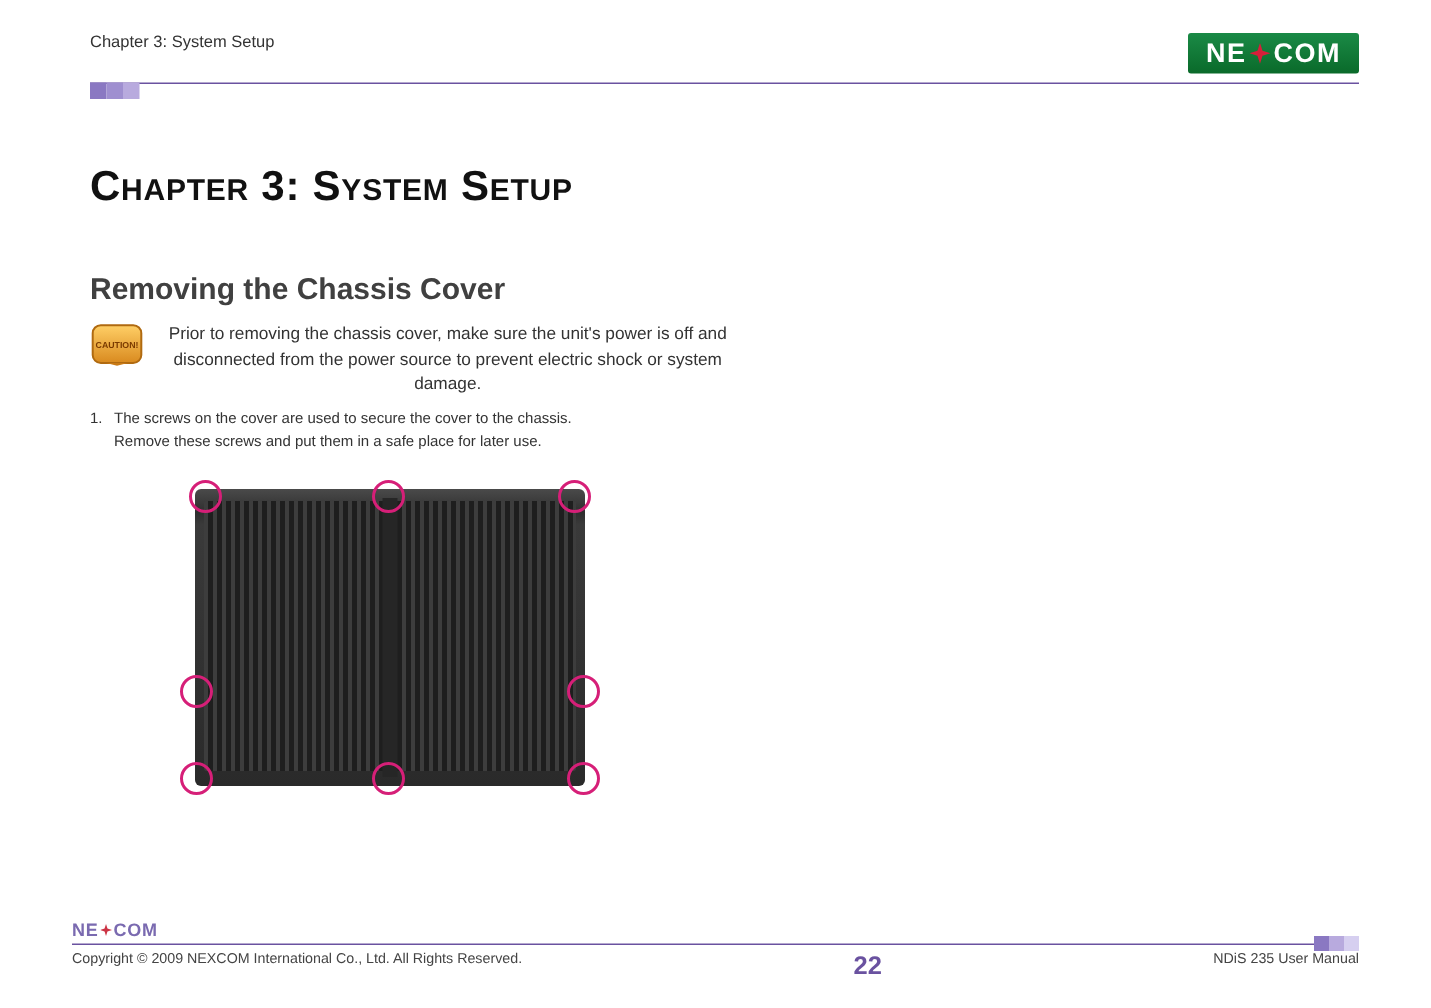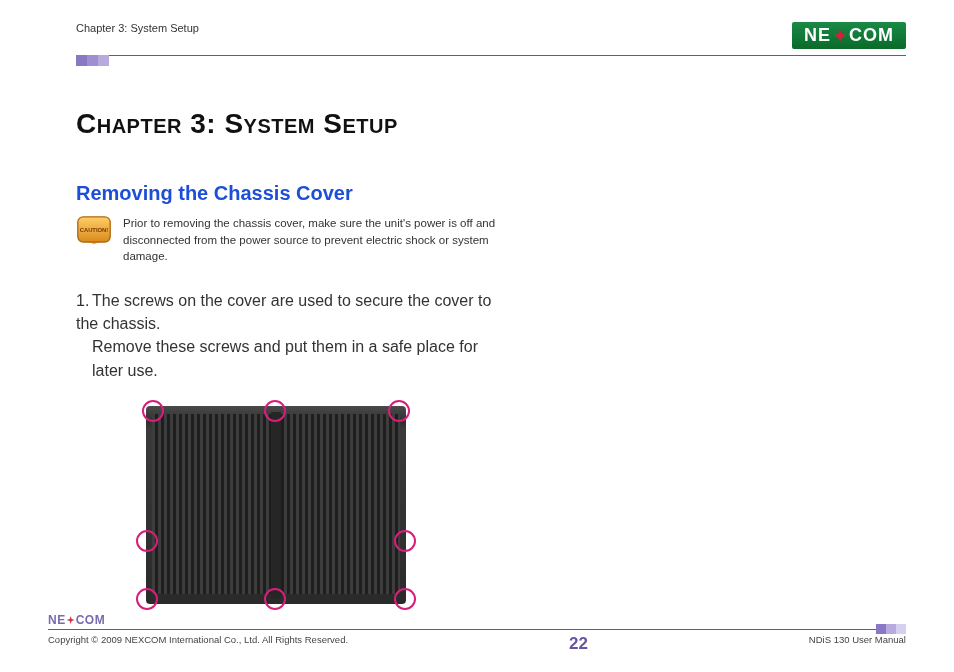--- a/index.html
+++ b/index.html
@@ -5,21 +5,21 @@
   * { box-sizing: border-box; margin: 0; padding: 0; }
   body {
     width: 954px;
     height: 672px;
     background: #fff;
     font-family: "Segoe UI", "Helvetica Neue", Arial, sans-serif;
     position: relative;
     color: #222;
   }
   .page {
-    padding: 22px 48px 0 76px;
+    padding: 22px 48px 0 60px;
   }
   .header-row {
     display: flex;
     justify-content: space-between;
     align-items: flex-start;
   }
   .chapter-label {
     font-size: 11px;
     color: #333;
   }
@@ -62,43 +62,44 @@
     font-size: 28px;
     font-weight: 700;
     color: #111;
     margin-top: 42px;
     font-variant: small-caps;
     letter-spacing: 0.5px;
   }
   .section-title {
     font-size: 20px;
     font-weight: 700;
-    color: #1d4ed8;
+    color: #404040;
     margin-top: 42px;
   }
   .caution-row {
     display: flex;
     align-items: flex-start;
     gap: 11px;
     margin-top: 10px;
     max-width: 430px;
+    text-align: center;
   }
   .caution-icon {
     width: 36px; height: 36px;
     flex-shrink: 0;
   }
   .caution-text {
     font-size: 11.5px;
     color: #333;
     line-height: 1.45;
   }
   .step-list {
-    margin-top: 24px;
+    margin-top: 8px;
     max-width: 430px;
-    font-size: 16px;
+    font-size: 10px;
     color: #333;
     line-height: 1.45;
   }
   .step-list .num { display:inline-block; width: 16px; }
   .step-body { padding-left: 16px; }
 
   .chassis-fig {
     margin-top: 18px;
     margin-left: 60px;
     width: 280px;
@@ -234,15 +235,15 @@
   <div class="footer-line">
     <div class="footer-blocks">
       <span></span>
         <span></span>
         <span></span>
     </div>
   </div>
   <div class="footer-row">
     <div>Copyright © 2009 NEXCOM International Co., Ltd. All Rights Reserved.</div>
     <div class="page-num">22</div>
-    <div>NDiS 130 User Manual</div>
+    <div>NDiS 235 User Manual</div>
   </div>
 </div>
 
 </body></html>

